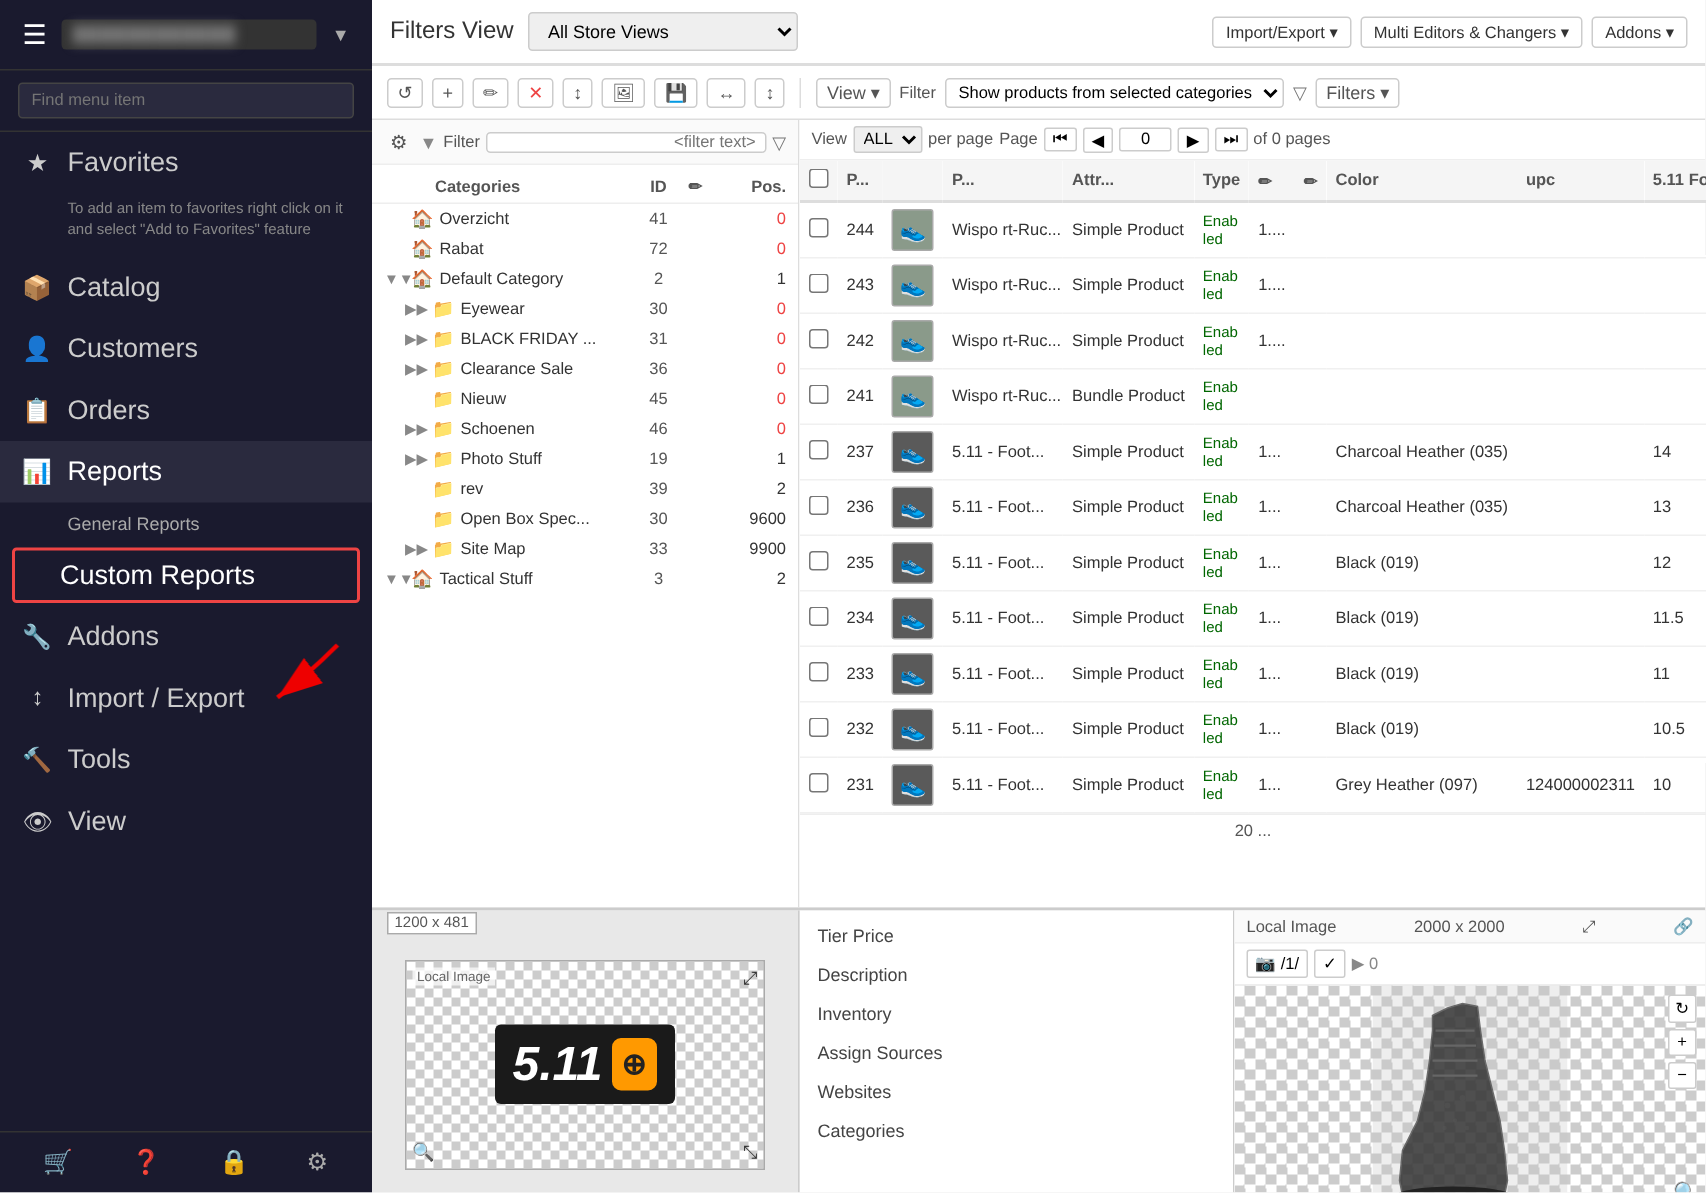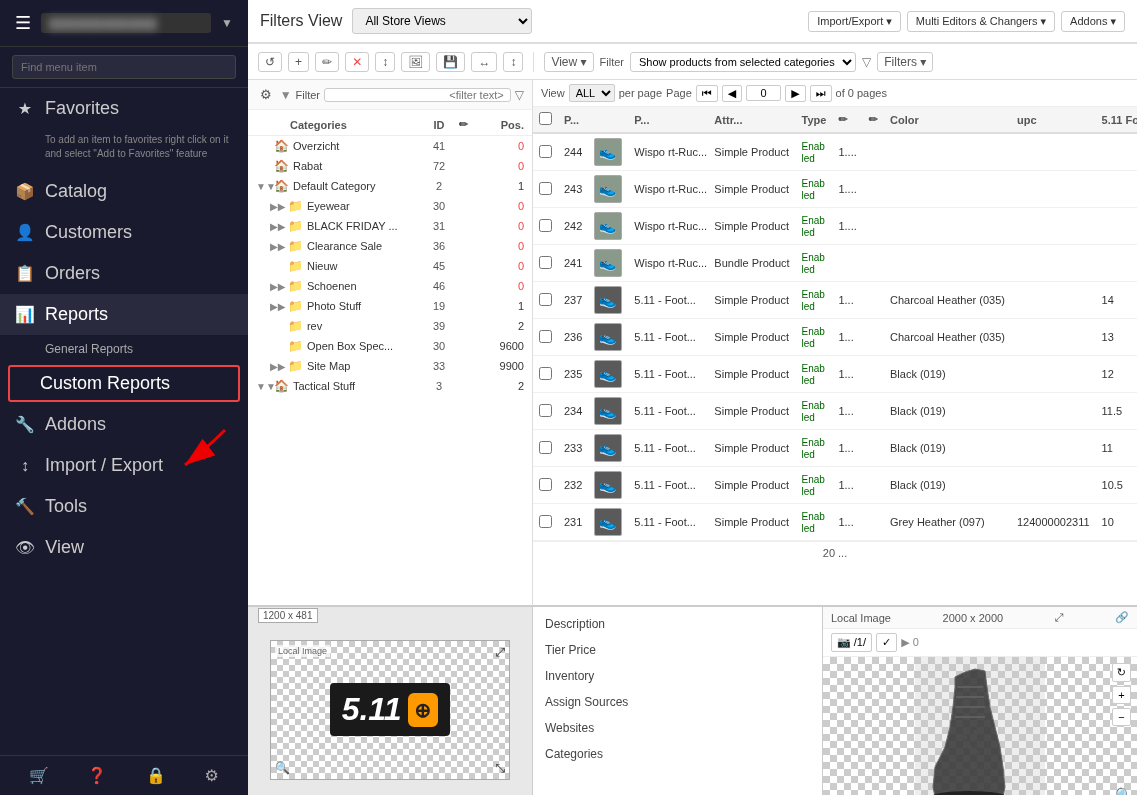--- a/index.html
+++ b/index.html
@@ -857,22 +857,22 @@
 
           <span style="position:absolute; top:4px; right:4px; font-size:12px; color:#333; cursor:pointer;">⤢</span>
           <span style="position:absolute; bottom:4px; right:4px; font-size:12px; color:#333; cursor:pointer;">⤡</span>
           <span style="position:absolute; bottom:4px; left:4px; font-size:12px; color:#333; cursor:pointer;">🔍</span>
         </div>
       </div>
     </div>
 
     <div class="bottom-middle">
       <div class="bottom-middle-items">
+        <div class="bottom-middle-item">Tier Price</div>
         <div class="bottom-middle-item">Description</div>
-        <div class="bottom-middle-item">Tier Price</div>
         <div class="bottom-middle-item">Inventory</div>
         <div class="bottom-middle-item">Assign Sources</div>
         <div class="bottom-middle-item">Websites</div>
         <div class="bottom-middle-item">Categories</div>
       </div>
     </div>
 
     <div class="bottom-right">
       <div class="bottom-right-header">
         <span>Local Image</span>

